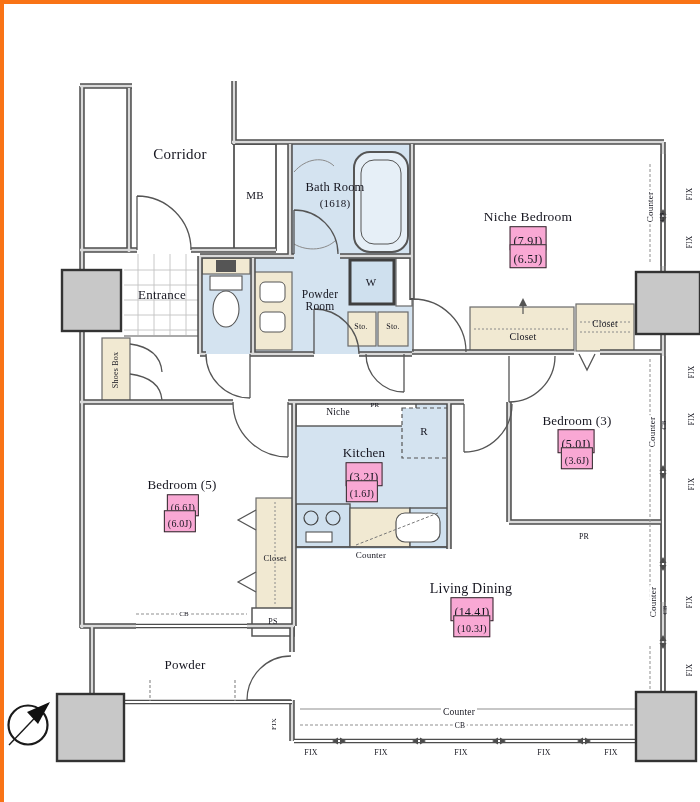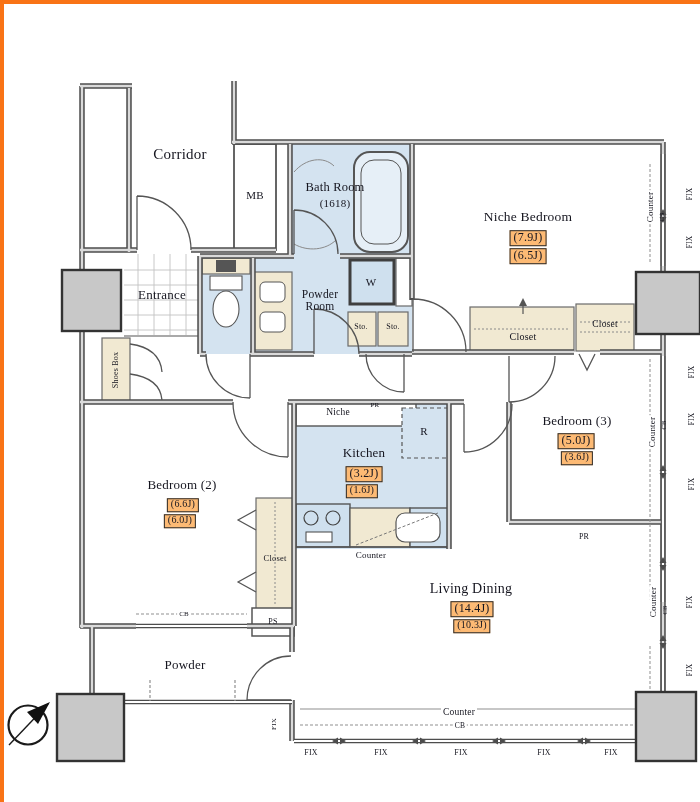--- a/index.html
+++ b/index.html
@@ -2,21 +2,21 @@
 <html><head>
 <meta charset="utf-8">
 <style>
   html,body{margin:0;padding:0;background:#fff;}
   #stage{position:relative;width:698px;height:800px;border:4px solid #f97316;background:#fff;overflow:hidden;
          font-family:"Liberation Serif","DejaVu Serif",serif;}
   #drawing{position:absolute;left:0;top:0;}
   .lbl{position:absolute;transform:translate(-50%,-50%);color:#15151f;white-space:nowrap;line-height:1.05;
        letter-spacing:.2px;text-align:center;}
   .v{transform:translate(-50%,-50%) rotate(-90deg);}
-  .bx{border:1px solid #2b2b2b;background:#fdba74;padding:0 3px 1px;}
+  .bx{border:1px solid #2b2b2b;background:#f9a8d4;padding:8px 3px 1px;}
   .wbg{background:#fff;padding:0 2px;}
   .wrap{white-space:normal;}
 </style>
 </head>
 <body>
 
 <div id="stage">
 
 <svg id="drawing" width="698" height="800" viewBox="0 0 698 800">
 
@@ -201,21 +201,21 @@
 <span class="lbl bx" style="left:524px;top:252px;font-size:12px">(6.5J)</span>
 <span class="lbl" style="left:158px;top:291px;font-size:13px">Entrance</span>
 <span class="lbl v" style="left:112px;top:366px;font-size:8px">Shoes Box</span>
 <span class="lbl wrap" style="left:316px;top:296px;font-size:11.5px;width:62px">Powder Room</span>
 <span class="lbl" style="left:367px;top:279px;font-size:11px">W</span>
 <span class="lbl" style="left:357px;top:323px;font-size:8px">Sto.</span>
 <span class="lbl" style="left:389px;top:323px;font-size:8px">Sto.</span>
 <span class="lbl" style="left:519px;top:333px;font-size:10px">Closet</span>
 <span class="lbl" style="left:601px;top:321px;font-size:9.5px">Closet</span>
 <span class="lbl" style="left:271px;top:554px;font-size:8.5px">Closet</span>
-<span class="lbl" style="left:178px;top:481px;font-size:13px">Bedroom (2)</span>
+<span class="lbl" style="left:178px;top:481px;font-size:13px">Bedroom (5)</span>
 <span class="lbl bx" style="left:179px;top:501px;font-size:10px">(6.6J)</span>
 <span class="lbl bx" style="left:176px;top:517px;font-size:10px">(6.0J)</span>
 <span class="lbl" style="left:573px;top:417px;font-size:13px">Bedroom (3)</span>
 <span class="lbl bx" style="left:572px;top:437px;font-size:12px">(5.0J)</span>
 <span class="lbl bx" style="left:573px;top:454px;font-size:10px">(3.6J)</span>
 <span class="lbl" style="left:360px;top:449px;font-size:13px">Kitchen</span>
 <span class="lbl bx" style="left:360px;top:470px;font-size:12px">(3.2J)</span>
 <span class="lbl bx" style="left:358px;top:487px;font-size:10px">(1.6J)</span>
 <span class="lbl" style="left:467px;top:585px;font-size:14px">Living Dining</span>
 <span class="lbl bx" style="left:468px;top:605px;font-size:12px">(14.4J)</span>

